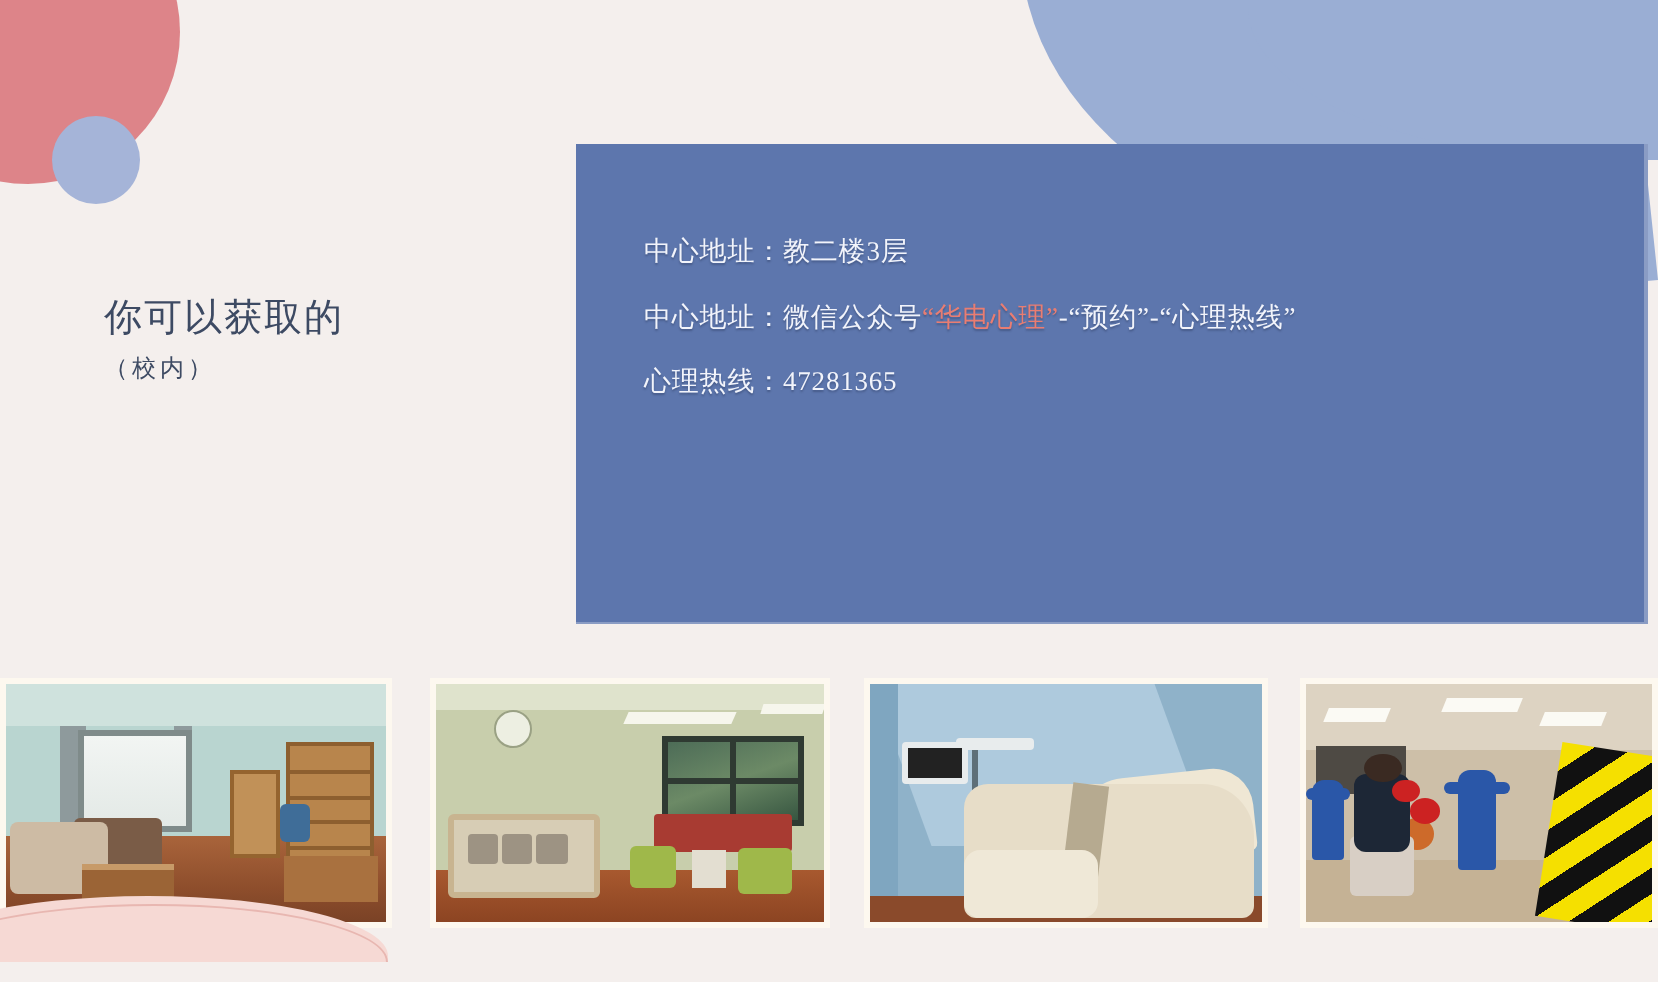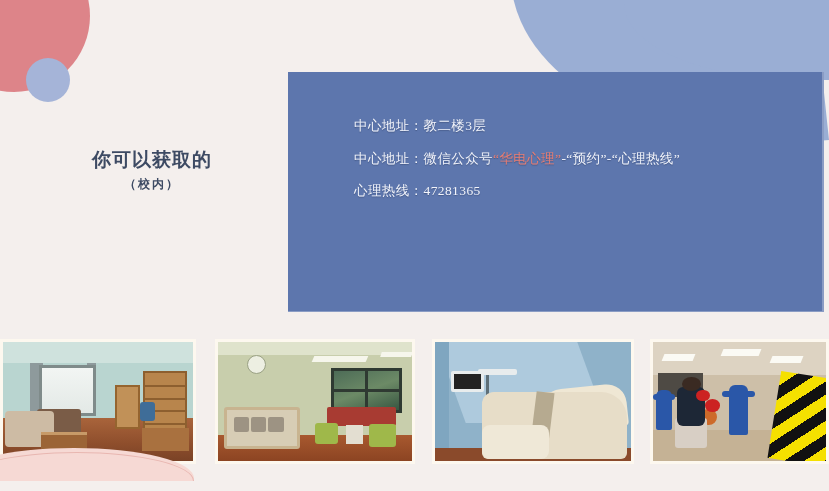--- a/index.html
+++ b/index.html
@@ -59,25 +59,25 @@
     border-radius: 50%;
     border: 1px solid #e8b7b1;
     background: transparent;
   }
 
   
   #heading {
     position: absolute;
     left: 52px; top: 146px;
     width: 200px;
-    text-align: center;
+    text-align: left;
     color: #3d4a63;
     line-height: 1.52;
     letter-spacing: 1px;
-    font-weight: bold;
+    font-weight: normal;
     font-size: 19px;
   }
   #heading .ln-sub {
     font-size: 12px;
     letter-spacing: 2px;
   }
 
   
   #info-panel {
     position: absolute;
@@ -89,21 +89,21 @@
   #info-lines {
     position: absolute;
     left: 34px; top: 38px;
     width: 470px;
     color: #f2f4fb;
     font-size: 13.5px;
     line-height: 2.42;
     letter-spacing: .4px;
     text-shadow: 0 1px 1px rgba(30,40,70,.35);
   }
-  #info-lines .row { white-space: nowrap; margin-left: 32px; }
+  #info-lines .row { white-space: nowrap; }
   .accent { color: #e97d72; }
 
   
   #photo-strip {
     position: absolute;
     left: 0; top: 339px;
     width: 829px; height: 125px;
   }
   .photo {
     position: absolute;

